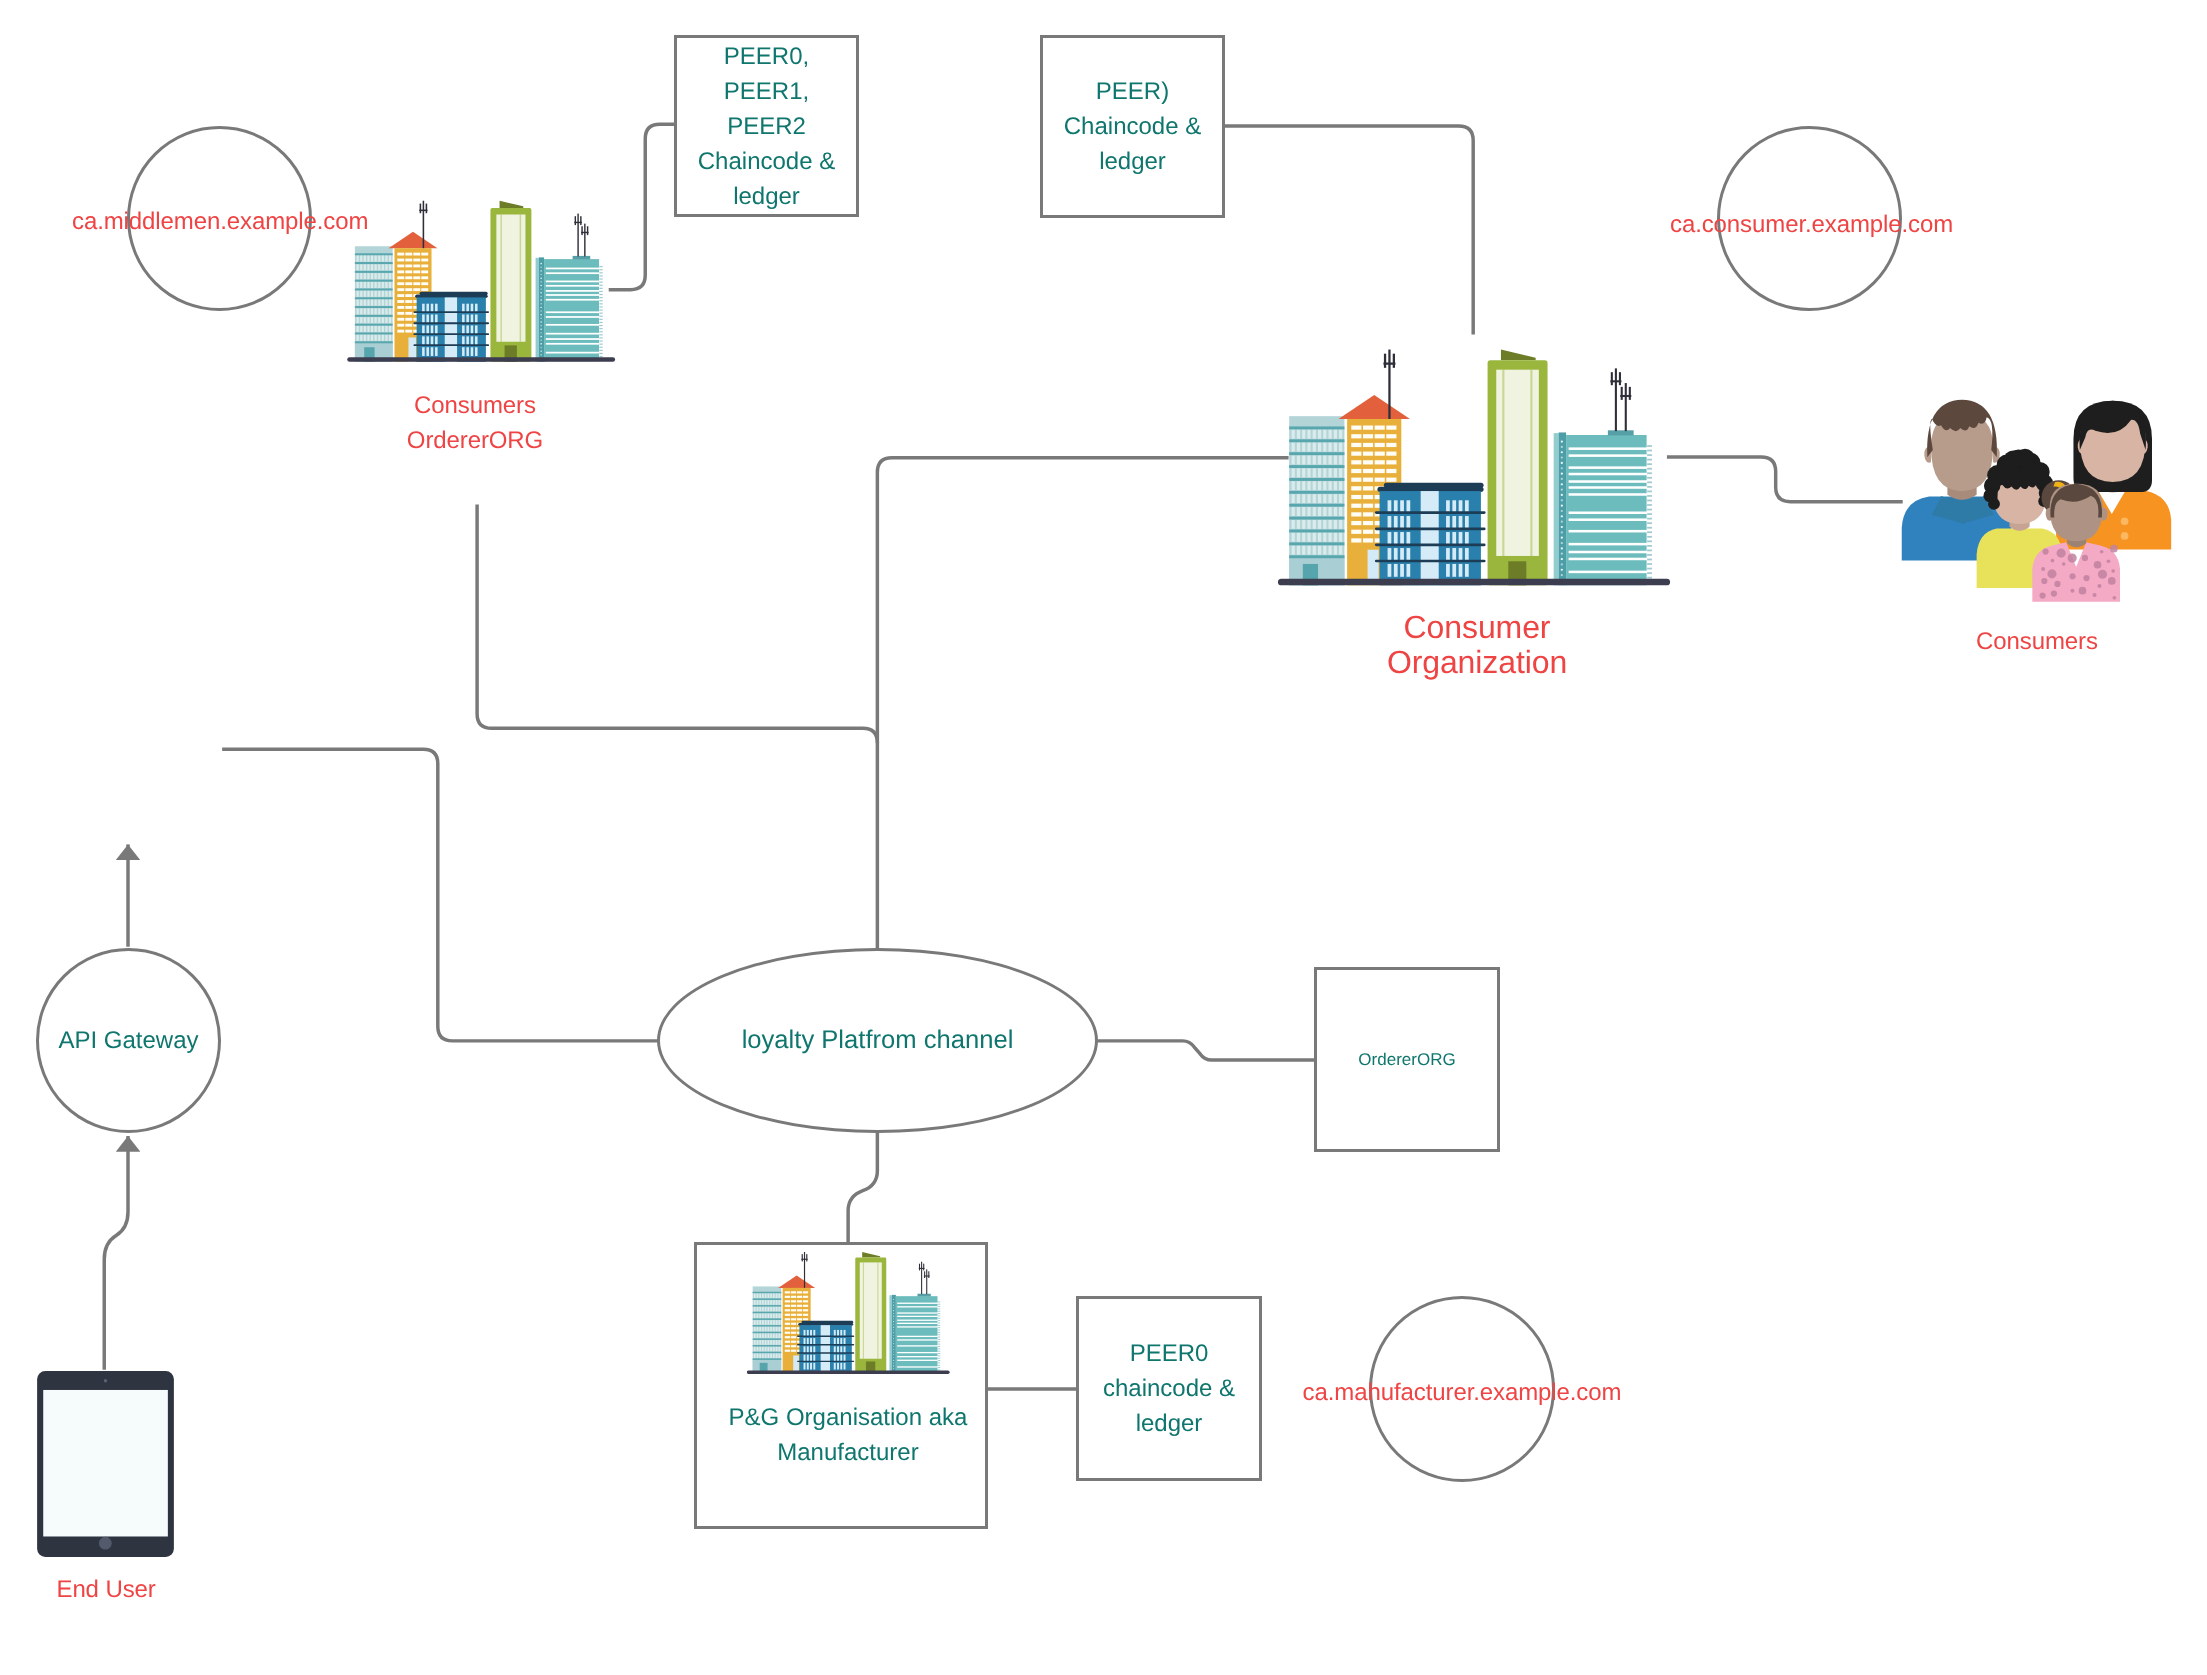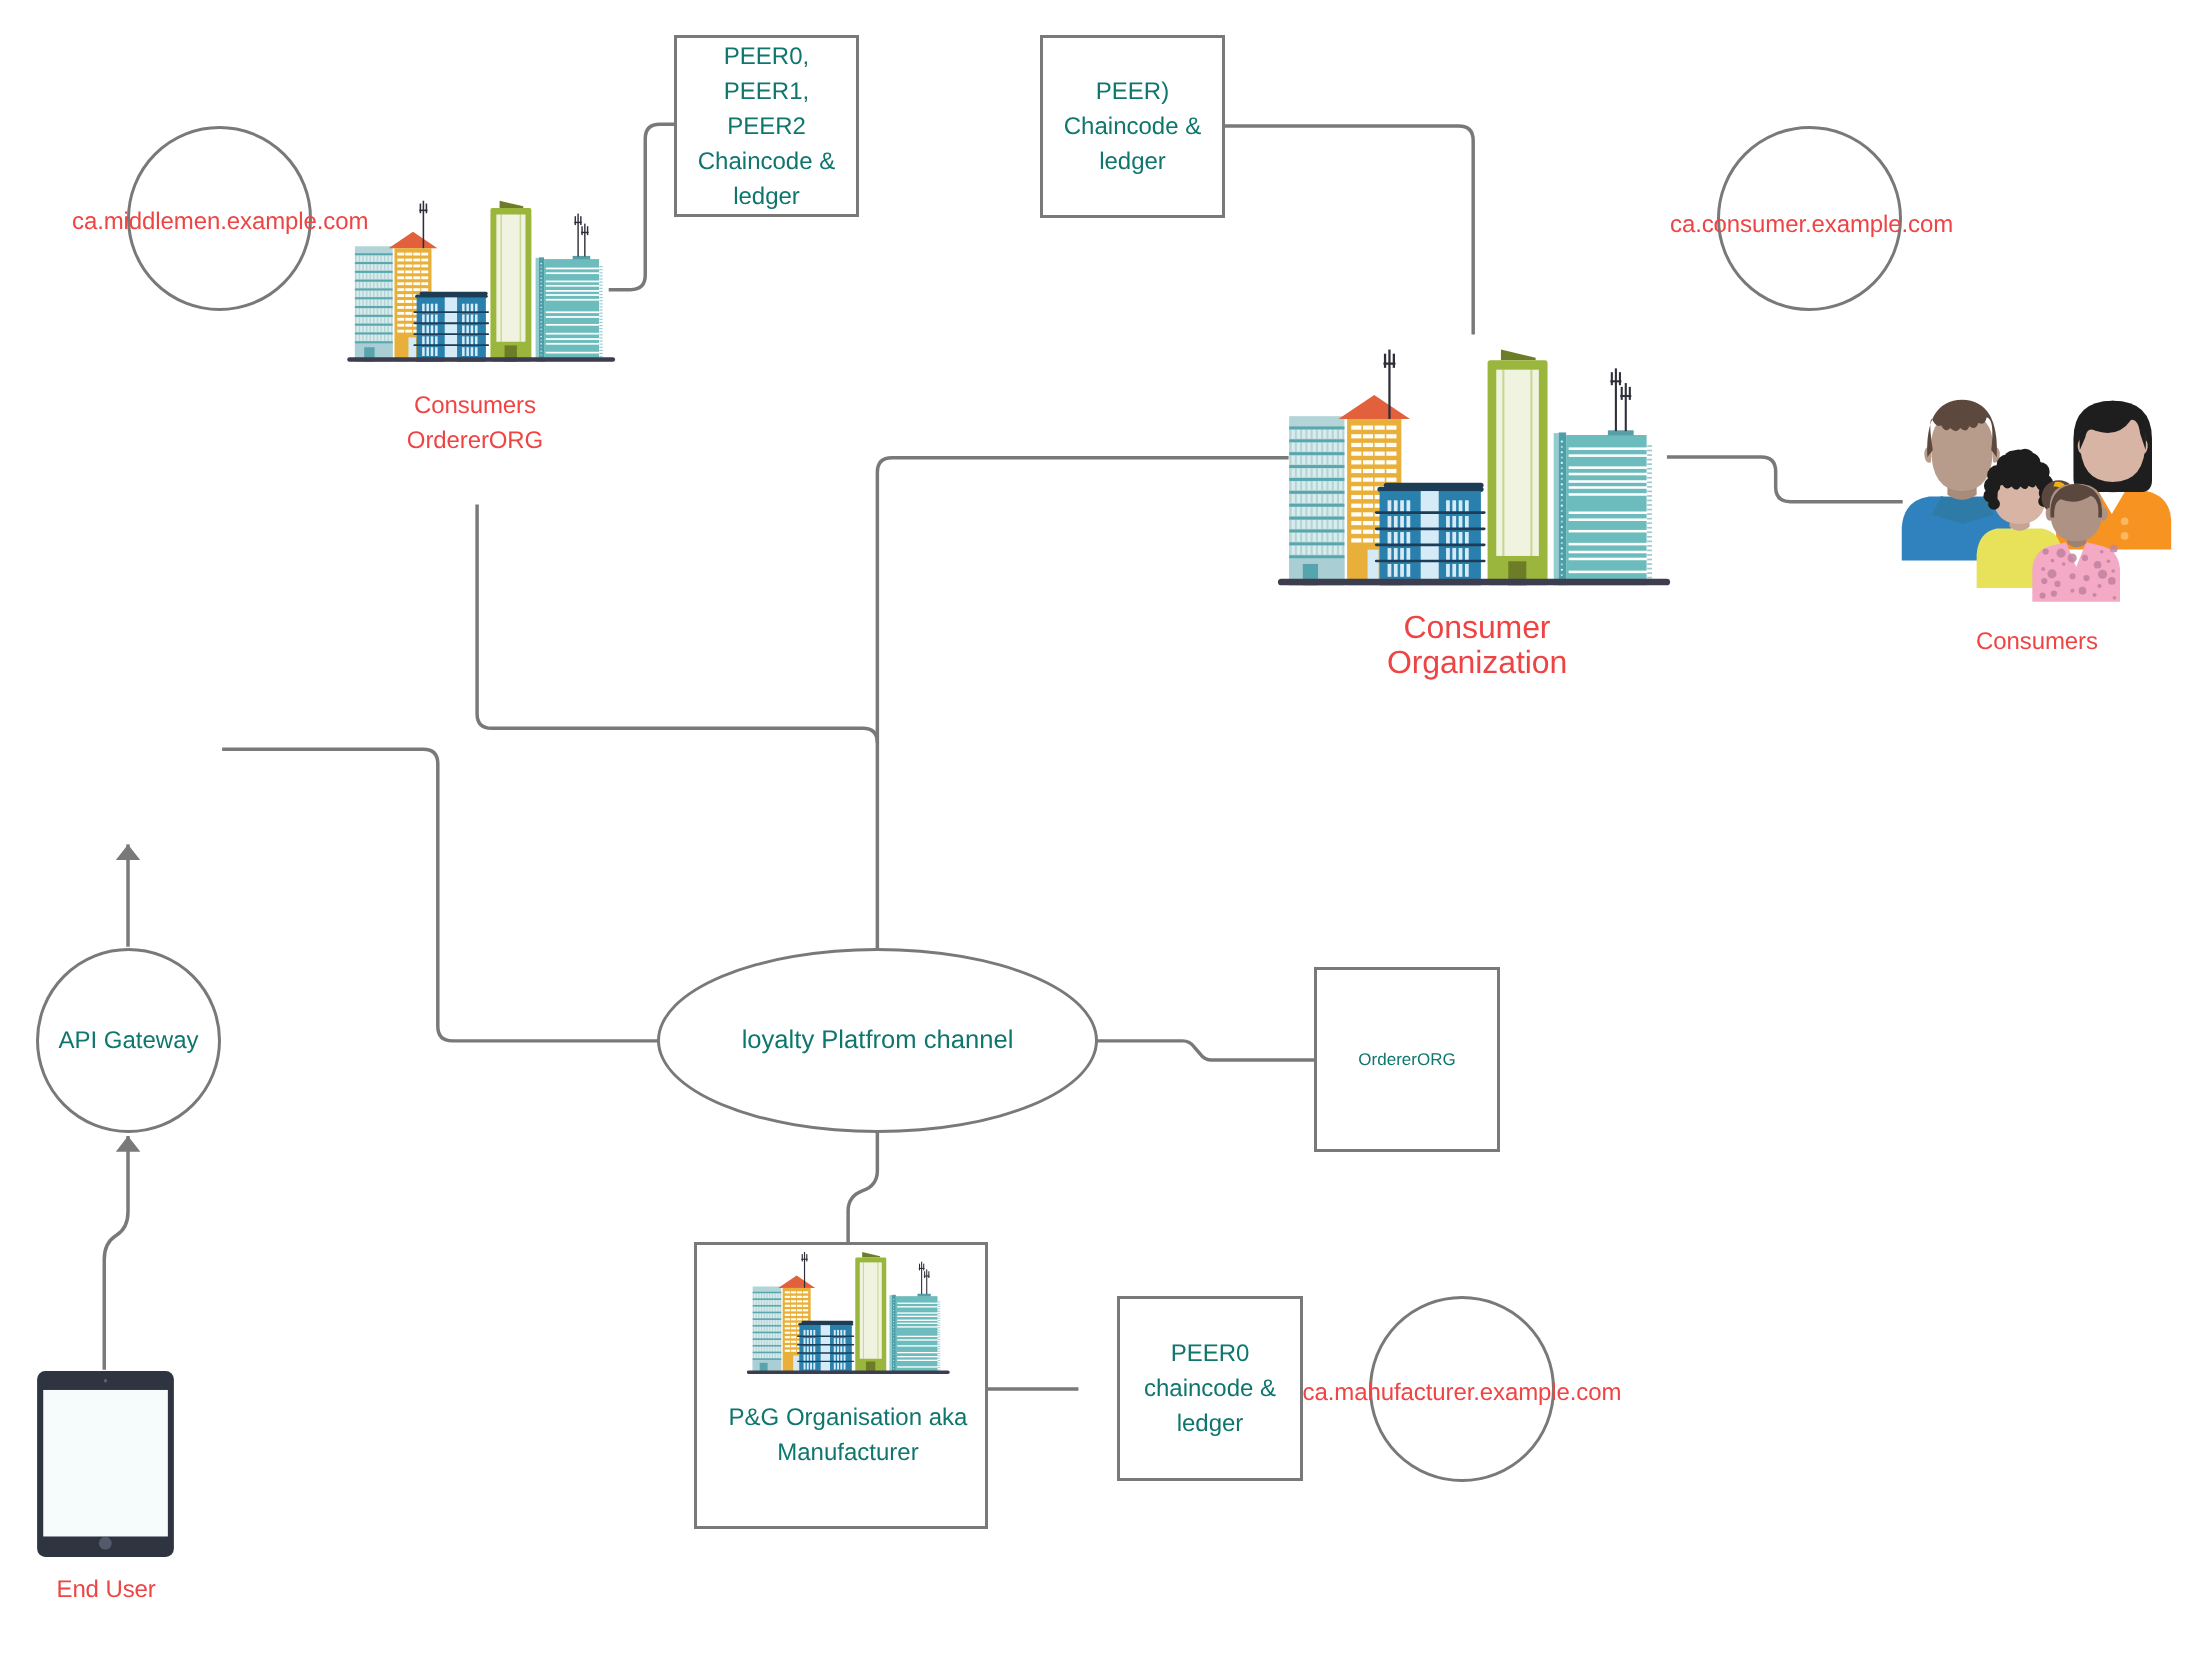--- a/index.html
+++ b/index.html
@@ -1170,21 +1170,21 @@
 </div>
 
 <div class="shape sq" style="left:1314px;top:967px;width:186px;height:185px;">
   <div class="txt" style="font-size:17px;">OrdererORG</div>
 </div>
 
 <div class="shape sq" style="left:694px;top:1242px;width:294px;height:287px;align-items:flex-start;padding-left:14px;">
   <div class="txt" style="font-size:24px;margin-top:155px;"><span>P&amp;G Organisation aka</span><br><span>Manufacturer</span></div>
 </div>
 
-<div class="shape sq" style="left:1117px;top:1296px;width:186px;height:185px;">
+<div class="shape sq" style="left:1076px;top:1296px;width:186px;height:185px;">
   <div class="txt" style="font-size:24px;"><span>PEER0</span><br><span>chaincode &amp;</span><br><span>ledger</span></div>
 </div>
 
 <div class="shape circ" style="left:1369px;top:1296px;width:186px;height:186px;"></div>
 <div class="lbl" style="left:1302px;top:1375px;width:320px;font-size:24px;">ca.mahufacturer.example.com</div>
 
 </div>
 
 
 </body></html>

